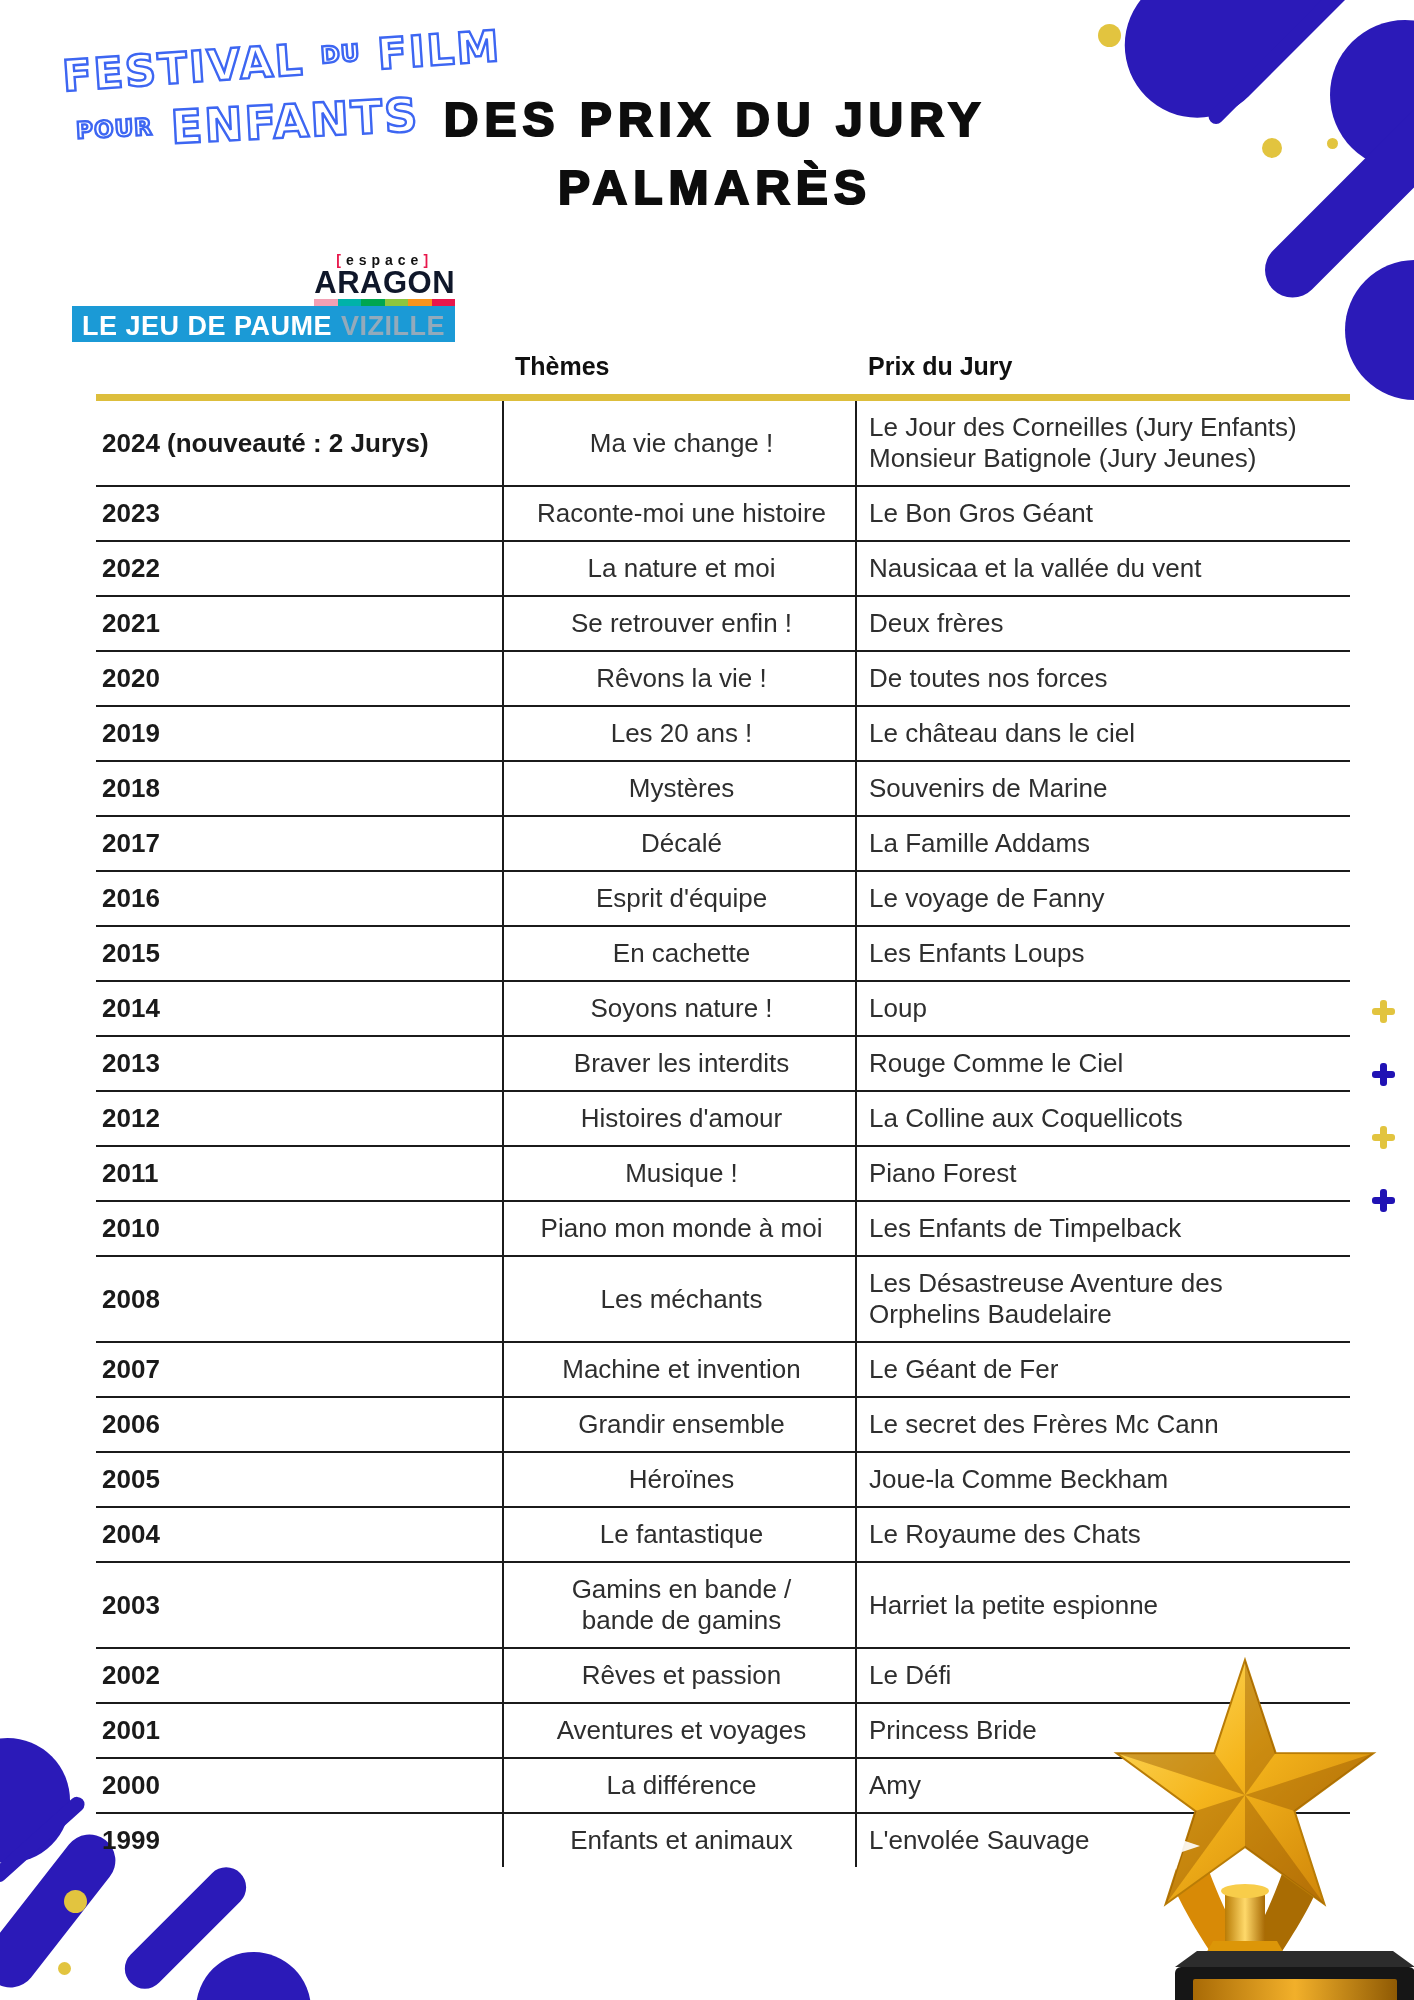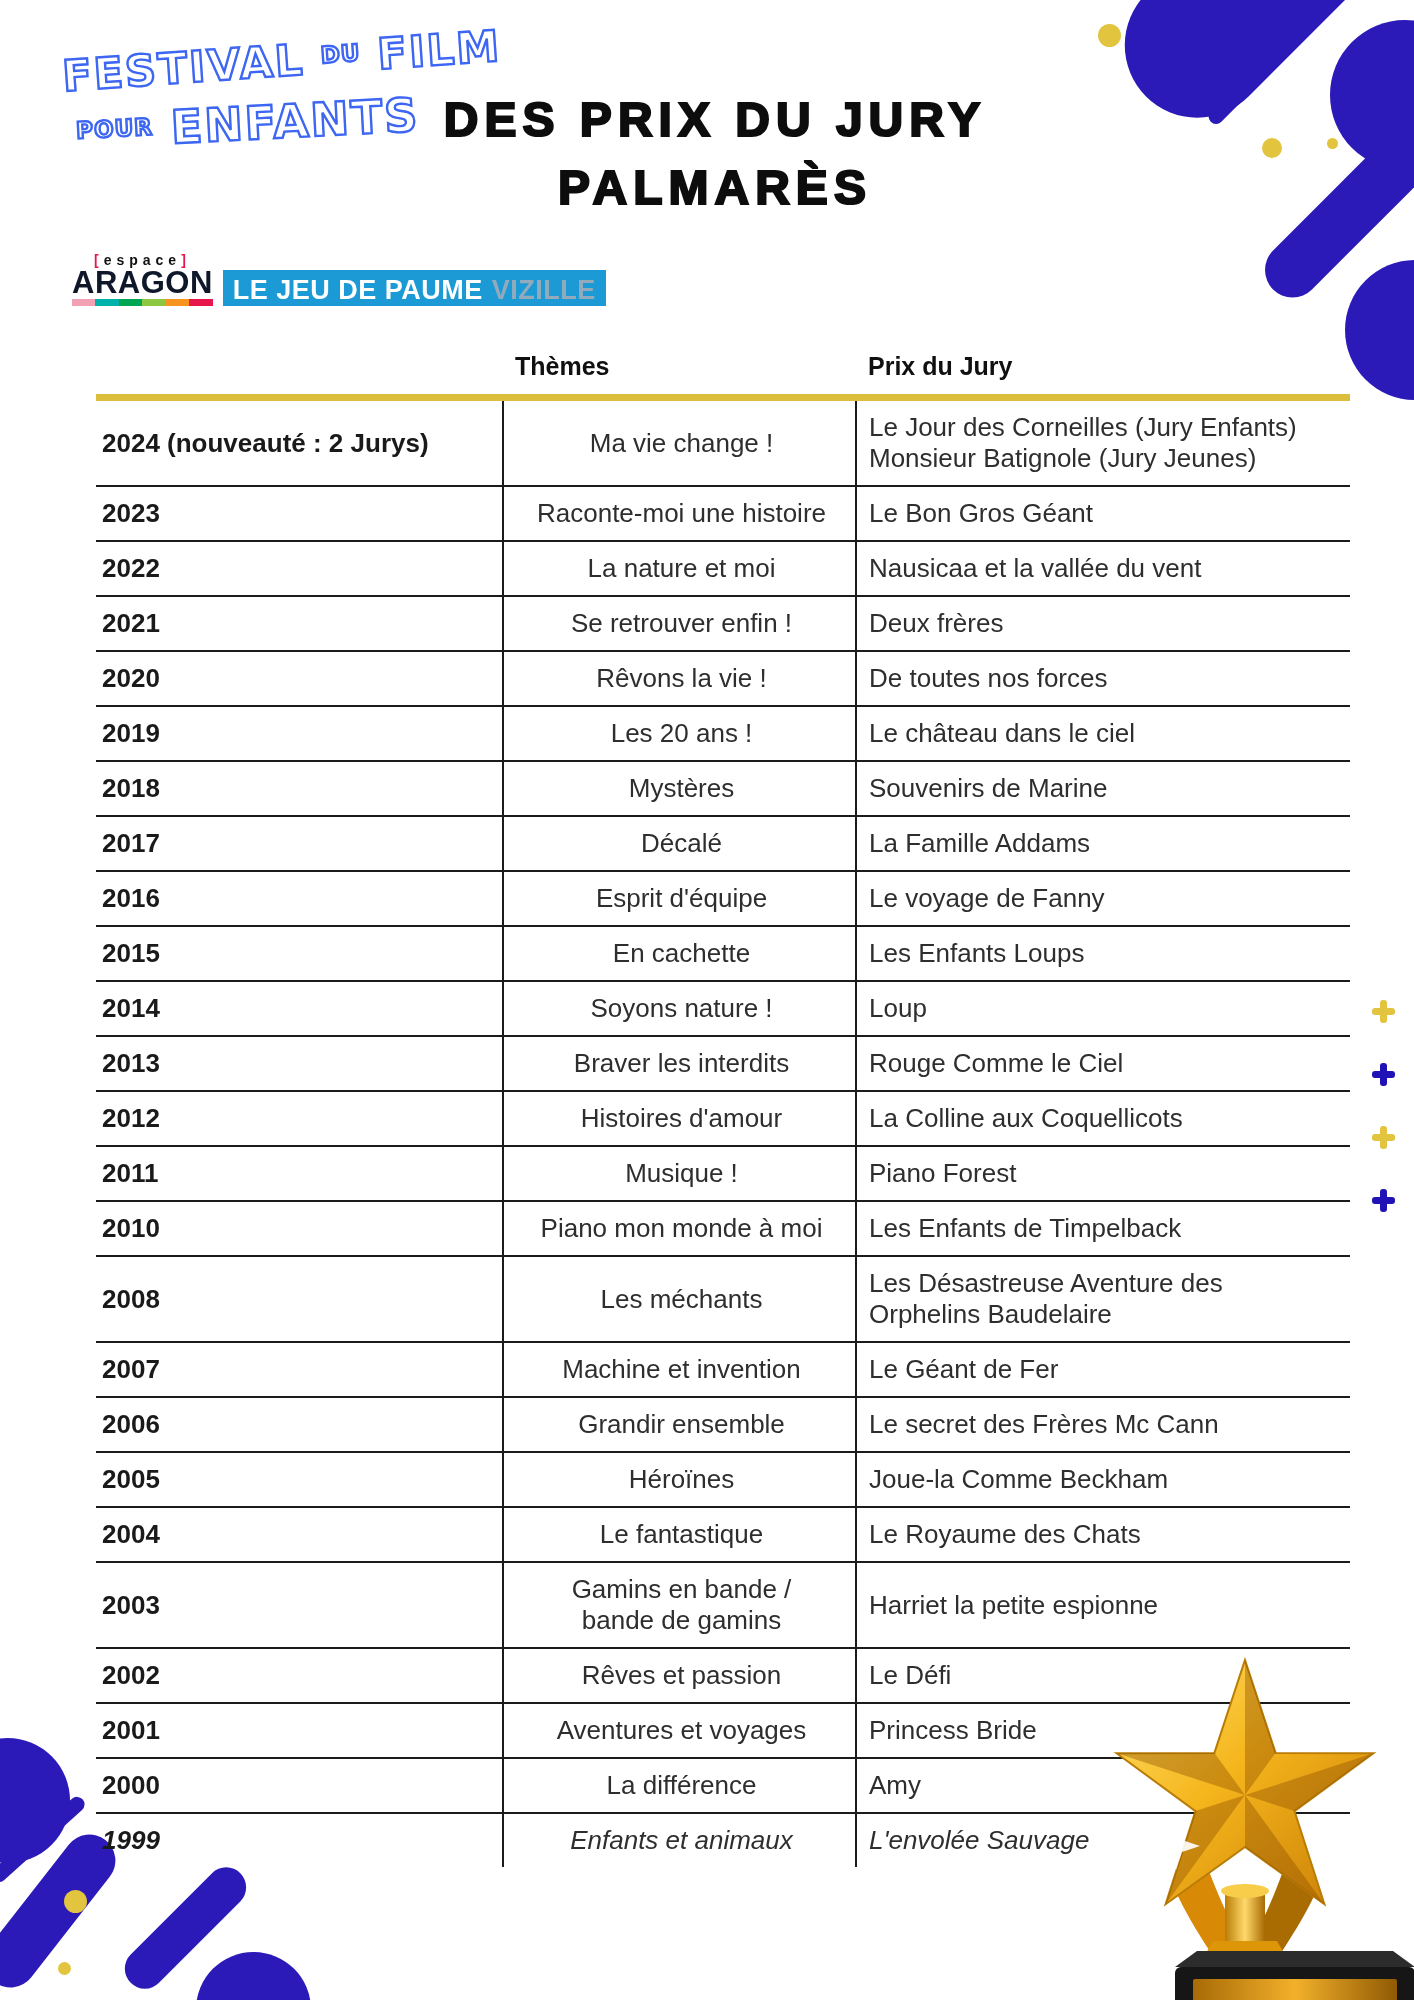--- a/index.html
+++ b/index.html
@@ -30,21 +30,21 @@
   
   .fest-logo{position:absolute;left:62px;top:38px;width:380px;color:#ffffff;
     font-family:"DejaVu Sans",sans-serif;font-weight:800;
     -webkit-text-stroke:2.4px #3d66f2;
     text-shadow:0 0 1px #3d66f2,0 0 1px #3d66f2;}
   .fest-logo .l1{transform:rotate(-4deg);font-size:43px;letter-spacing:2px;white-space:nowrap;}
   .fest-logo .l2{transform:rotate(-3deg);font-size:46px;margin:8px 0 0 14px;letter-spacing:2px;white-space:nowrap;}
   .fest-logo .sm{font-size:23px;position:relative;top:-10px;letter-spacing:1px;}
 
   
-  .partners{position:absolute;left:72px;top:253px;display:flex;align-items:flex-end;gap:10px;}
+  .partners{position:absolute;left:72px;top:253px;display:flex;align-items:flex-end;gap:0;flex-direction:column;}
   .aragon{display:flex;flex-direction:column;align-items:center;}
   .espace{font-size:14px;letter-spacing:5px;color:#111;font-weight:700;line-height:14px;}
   .espace .br{color:#e8174b;font-weight:900;}
   .aragon-word{font-size:31px;font-weight:900;color:#0f172a;letter-spacing:0.5px;line-height:31px;}
   .aragon-bar{display:flex;width:100%;height:7px;margin-top:1px;}
   .aragon-bar span{flex:1;}
   .jdp{background:#1b9ad6;height:36px;display:flex;align-items:flex-end;padding:0 10px;white-space:nowrap;}
   .jdp .main{color:#ffffff;font-weight:700;font-size:27px;letter-spacing:0.5px;}
   .jdp .viz{color:#93aabb;font-weight:700;font-size:27px;margin-left:9px;letter-spacing:0.5px;}
 
@@ -55,21 +55,21 @@
 
   
   table.awards{position:absolute;left:96px;top:352px;width:1254px;border-collapse:collapse;
     table-layout:fixed;color:#2e2e2e;}
   table.awards col.c1{width:407px;}
   table.awards col.c2{width:353px;}
   table.awards col.c3{width:494px;}
   table.awards th{font-size:25px;font-weight:700;color:#101010;text-align:left;
     vertical-align:bottom;padding:0 0 13px 12px;border-bottom:7px solid #ddbe3c;}
   table.awards td{vertical-align:middle;border-bottom:2px solid #1b1b1b;line-height:31px;font-size:26px;}
-  table.awards tr:last-child td{border-bottom:none;font-style:italic;}
+  table.awards tr:last-child td{border-bottom:none;}
   td.year-cell{font-weight:700;color:#1a1a1a;font-size:27px;padding:11px 6px;border-right:2px solid #1b1b1b;}
   td.theme-cell{padding:11px 8px 11px 12px;border-right:2px solid #1b1b1b;white-space:pre-line;text-align:center;}
   td.prize-cell{padding:11px 8px 11px 12px;white-space:pre-line;}
 
   
   .plus-col{position:absolute;left:1372px;top:1000px;display:flex;flex-direction:column;gap:40px;}
   .plus{position:relative;width:23px;height:23px;}
   .plus::before{content:"";position:absolute;left:0;right:0;top:8px;height:7px;border-radius:3px;background:currentColor;}
   .plus::after{content:"";position:absolute;top:0;bottom:0;left:8px;width:7px;border-radius:3px;background:currentColor;}
 

